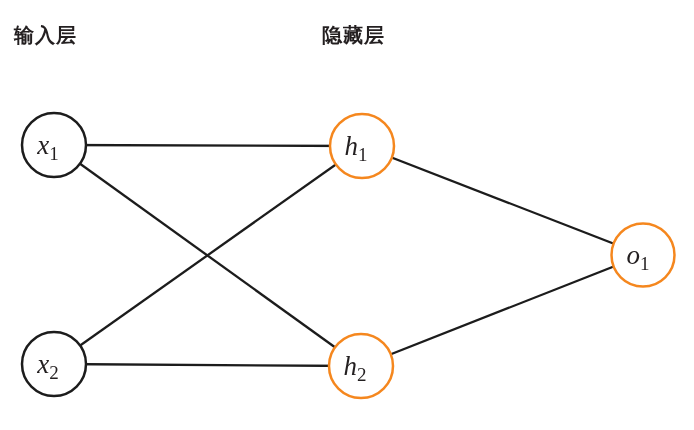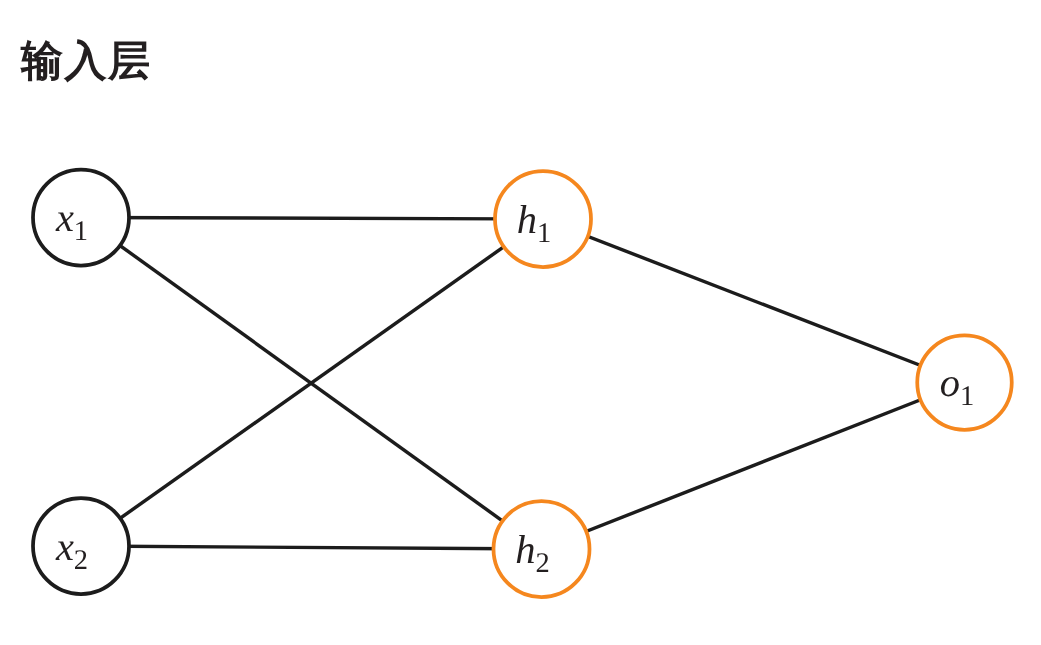--- a/index.html
+++ b/index.html
@@ -7,21 +7,21 @@
     position: relative;
     width: 694px;
     height: 430px;
     background: #ffffff;
     overflow: hidden;
     font-family: "Liberation Serif", "DejaVu Serif", serif;
   }
   .layer-header {
     position: absolute;
     top: 22px;
-    font-size: 28px;
+    font-size: 20px;
     font-weight: bold;
     color: #231f20;
     letter-spacing: 1px;
     white-space: nowrap;
   }
   #header-input  { left: 14px; }
   #header-hidden { left: 322px; }
   #header-output { left: 584px; }
   #graph-svg { position: absolute; left: 0; top: 0; }
   .edge { stroke-width: 2.3; fill: none; }
@@ -36,20 +36,21 @@
     font-style: normal;
     font-size: 19px;
   }
 </style>
 </head>
 <body>
 
 <div id="canvas">
 
   <div id="header-input" class="layer-header">输入层</div>
+  <div id="header-hidden" class="layer-header">隐藏层</div>
 
   <svg id="graph-svg" width="694" height="430" viewBox="0 0 694 430">
 
     <line class="edge" x1="54" y1="145" x2="362" y2="146" stroke="#1c1c1c"></line>
     <line class="edge" x1="54" y1="145" x2="361" y2="366" stroke="#1c1c1c"></line>
     <line class="edge" x1="54" y1="364" x2="362" y2="146" stroke="#1c1c1c"></line>
     <line class="edge" x1="54" y1="364" x2="361" y2="366" stroke="#1c1c1c"></line>
     <line class="edge" x1="362" y1="146" x2="643" y2="255" stroke="#1c1c1c"></line>
     <line class="edge" x1="361" y1="366" x2="643" y2="255" stroke="#1c1c1c"></line>
 

